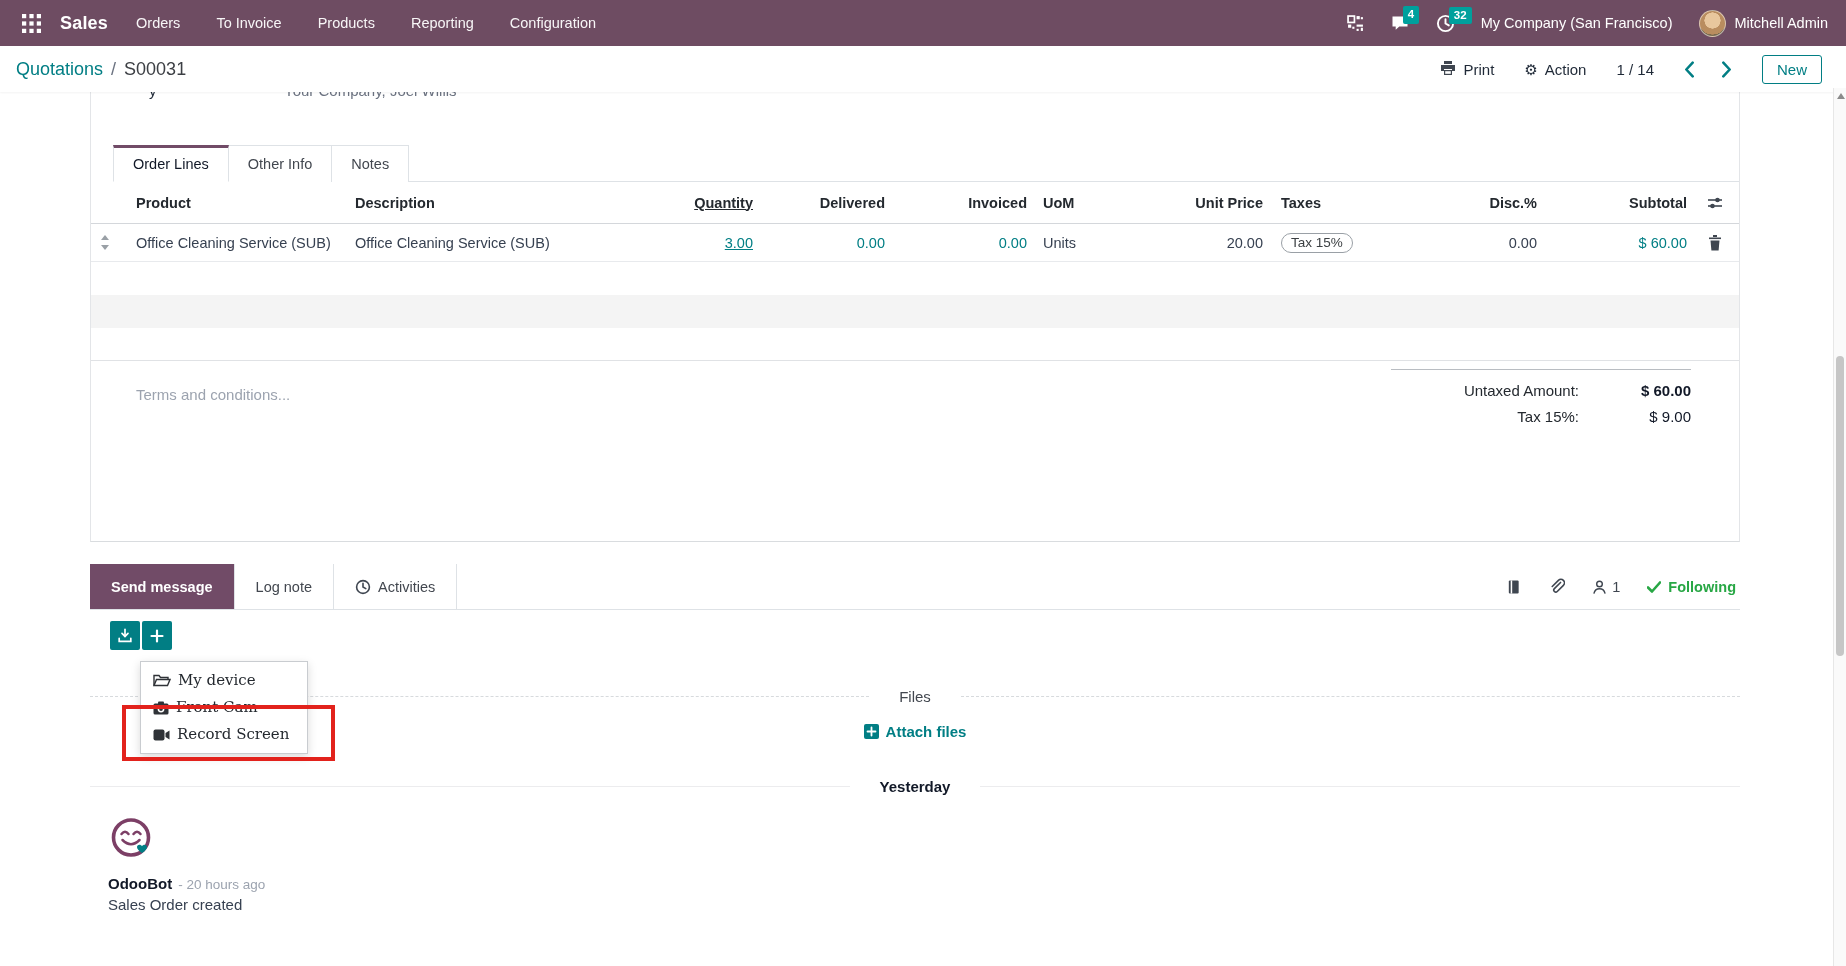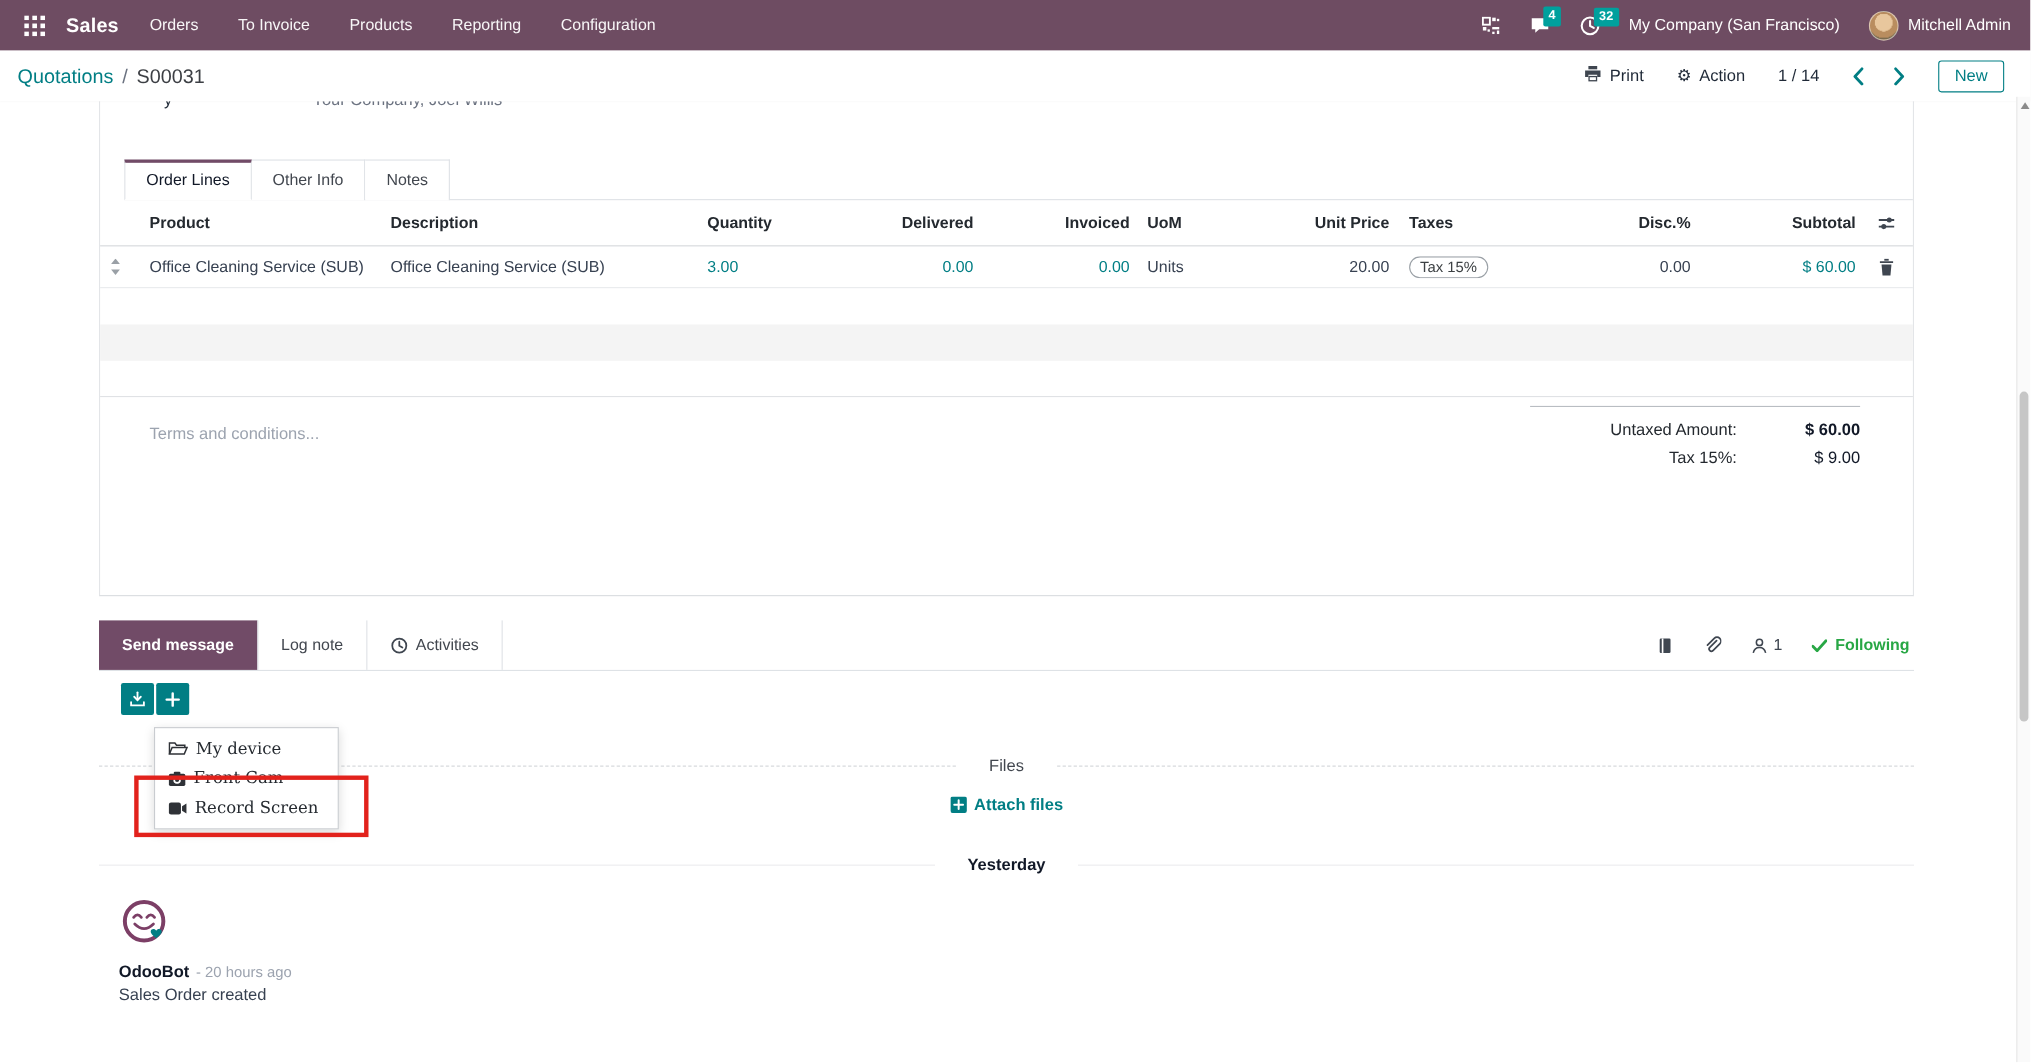--- a/index.html
+++ b/index.html
@@ -62,21 +62,21 @@
   
   .olist{width:100%;}
   .orow{display:flex;align-items:center;border-bottom:1px solid #e8eaed;}
   .orow.head{border-bottom:1px solid #d4d7db;height:42px;font-weight:700;color:#24292f;}
   .orow.body{height:38px;}
   .orow.addrow{height:33px;border-bottom:1px solid #e8eaed;}
   .c{padding:0 4px;white-space:nowrap;overflow:hidden;}
   .c.handle{width:28px;display:flex;justify-content:center;}
   .c.product{width:232px;padding-left:17px;}
   .c.desc{width:288px;}
-  .c.qty{width:118px;}
+  .c.qty{width:118px;text-align:right;text-decoration:underline;}
   .c.delivered{width:132px;text-align:right;}
   .c.invoiced{width:142px;text-align:right;}
   .c.uom{width:88px;padding-left:12px;}
   .c.price{width:148px;text-align:right;}
   .c.taxes{width:122px;padding-left:14px;}
   .c.disc{width:152px;text-align:right;}
   .c.subtotal{width:150px;text-align:right;}
   .c.endcap{width:48px;display:flex;justify-content:center;align-items:center;}
   .teal-num{color:var(--teal);}
   .pill{display:inline-block;border:1px solid #9aa0a6;border-radius:12px;padding:1px 9px 2px;font-size:13.5px;color:#3c4043;}

